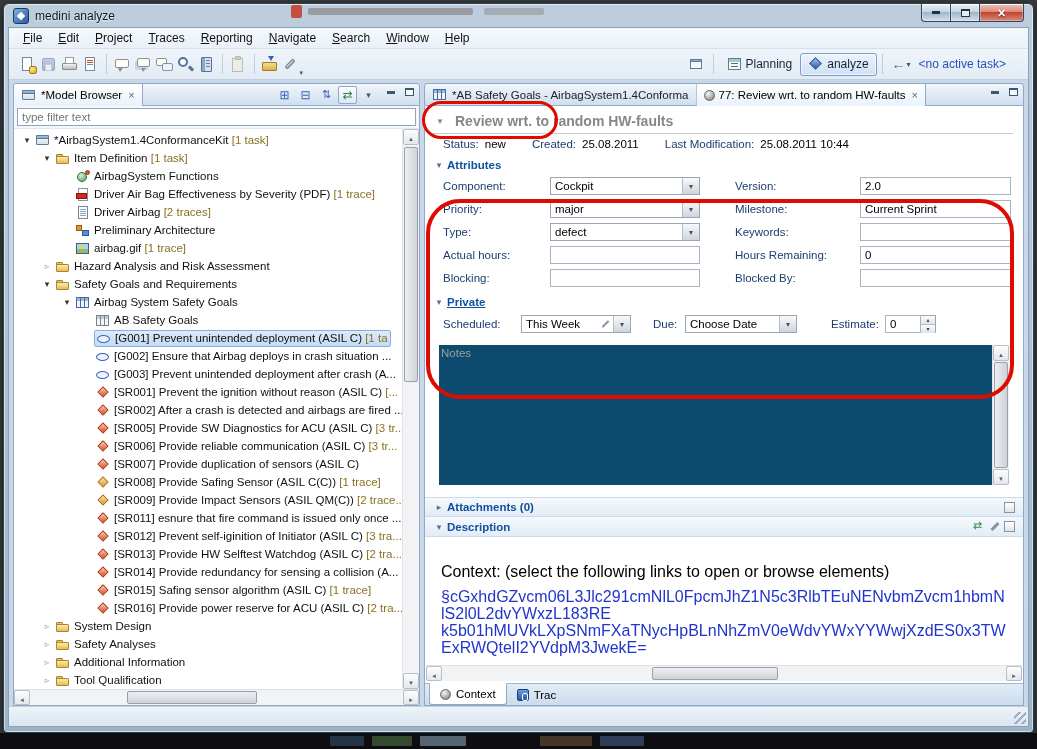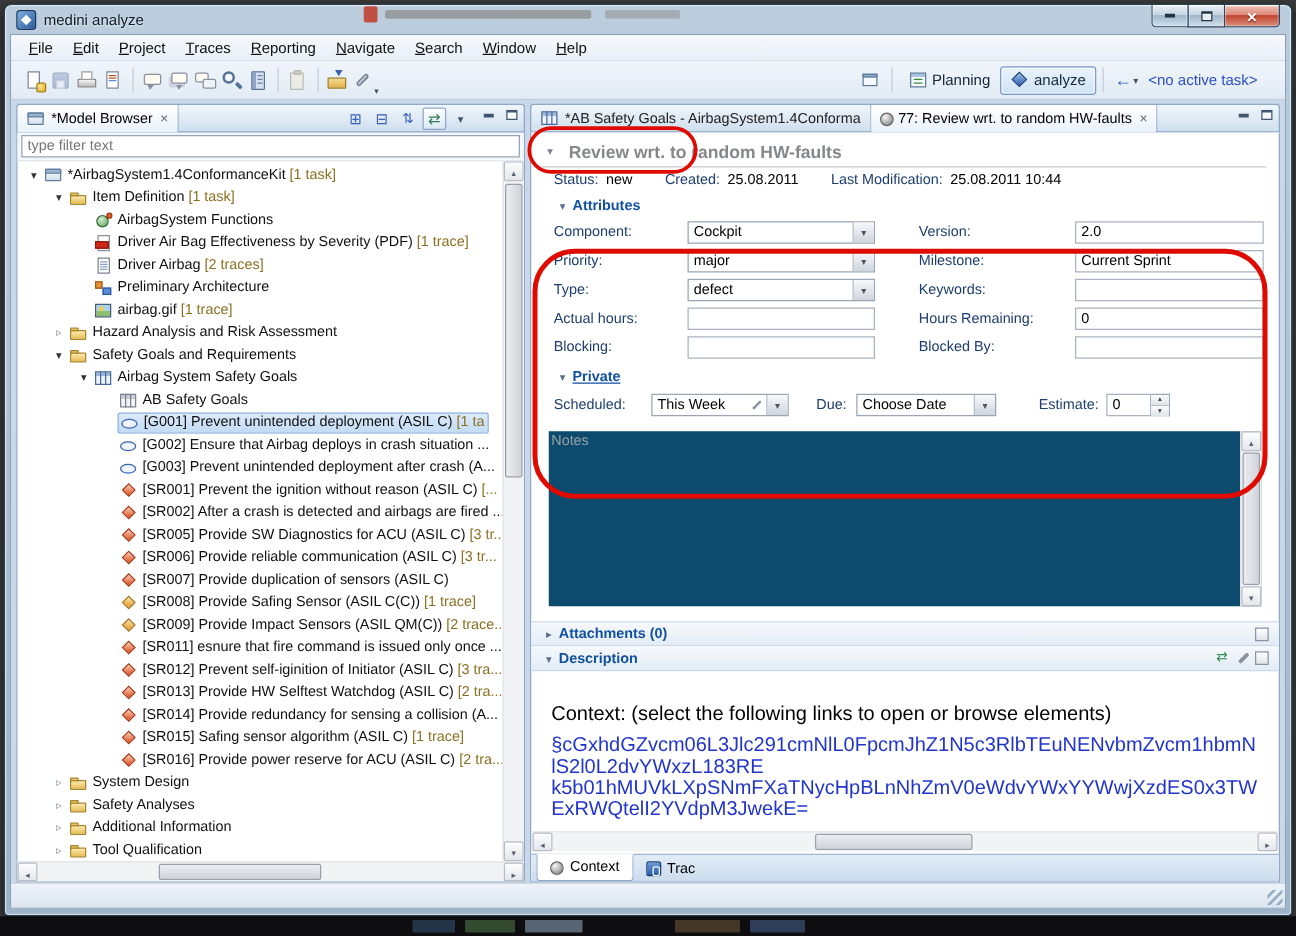--- a/index.html
+++ b/index.html
@@ -188,21 +188,21 @@
 
   .summary-row { flex:none; margin:3px 10px 0 8px; border-bottom:1px solid #c6ccd4; height:25px; display:flex; align-items:center; }
   .summary-twistie { font-size:9px; color:#7a8494; width:14px; text-align:center; }
   .summary-twistie::before { content:"\25be"; }
   .summary-text { margin-left:8px; font-size:14px; font-weight:bold; color:#85878c; white-space:nowrap; overflow:hidden; }
   .status-row { flex:none; display:flex; align-items:center; margin:4px 10px 0 18px; font-size:11.5px; white-space:nowrap; }
   .slabel { color:#1c3d6e; }
   .svalue { color:#000; margin-left:6px; }
   .sgap { width:26px; flex:none; }
 
-  .sec-title-row { flex:none; display:flex; align-items:center; padding:9px 8px 2px 19px; }
+  .sec-title-row { flex:none; display:flex; align-items:center; padding:9px 8px 2px 8px; }
   .sec-twistie { font-size:9px; color:#5b6e8f; width:12px; text-align:center; }
   .sec-twistie.open::before { content:"\25be"; }
   .sec-twistie.closed::before { content:"\25b8"; }
   .sec-title { font-size:11.5px; font-weight:bold; color:#10509f; margin-left:2px; }
   .sec-title.underlined { text-decoration:underline; }
 
   .attr-grid { flex:none; display:grid; grid-template-columns:107px 185px 125px 1fr; align-items:center; row-gap:5px; padding:4px 12px 6px 18px; }
   .flabel { font-size:11.5px; color:#1c3d6e; }
   .fldcell { height:18px; position:relative; }
   .txt { width:100%; height:18px; border:1px solid #a9b4c0; font:11.5px "Liberation Sans",sans-serif; padding:0 4px; color:#000; background:#fff; }

